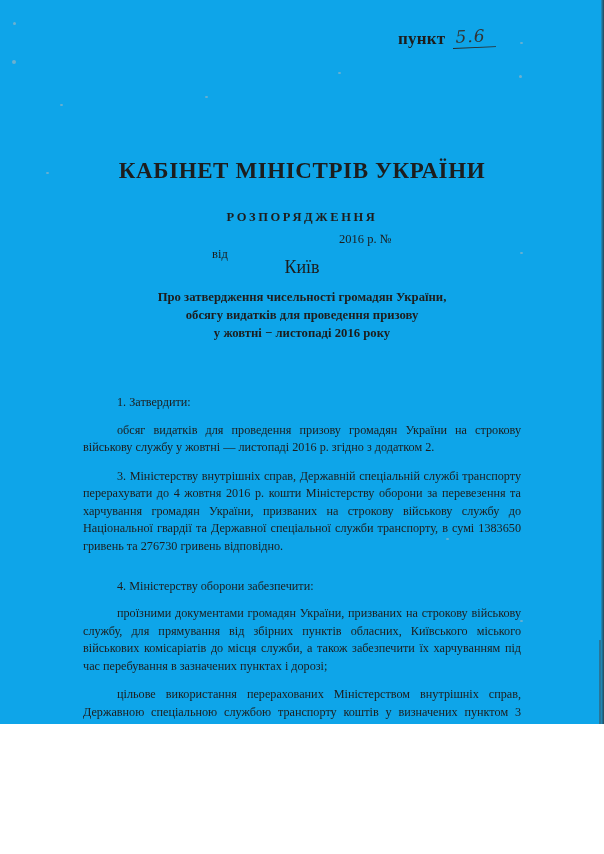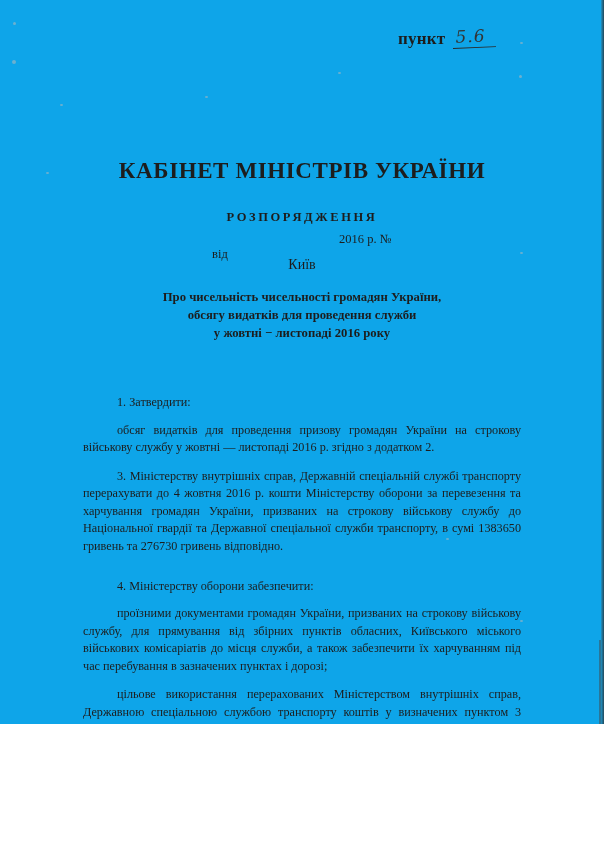--- a/index.html
+++ b/index.html
@@ -119,21 +119,21 @@
     left: 339px;
     top: 0;
     white-space: nowrap;
   }
   .city {
     position: absolute;
     top: 257px;
     left: 0;
     width: 604px;
     text-align: center;
-    font-size: 14px;
+    font-size: 18px;
   }
 
   
   .subject {
     position: absolute;
     top: 288px;
     left: 102px;
     width: 400px;
     text-align: center;
     font-size: 12.7px;
@@ -223,22 +223,22 @@
     <div class="doc-kind">РОЗПОРЯДЖЕННЯ</div>
   </div>
 
   <div class="dateline">
     <span class="from">від</span>
     <span class="year">2016 р. №</span>
   </div>
   <div class="city">Київ</div>
 
   <div class="subject">
-    <div>Про чисельність чисельності громадян України,</div>
-    <div>обсягу видатків для проведення служби</div>
+    <div>Про затвердження чисельності громадян України,</div>
+    <div>обсягу видатків для проведення призову</div>
     <div>у жовтні − листопаді 2016 року</div>
   </div>
 
   <div class="body">
     <p class="nojust tight">1. Затвердити:</p>
     <p>обсяг видатків для проведення призову громадян України на строкову військову службу у жовтні — листопаді 2016 р. згідно з додатком 2.</p>
     <p>3. Міністерству внутрішніх справ, Державній спеціальній службі транспорту перерахувати до 4 жовтня 2016 р. кошти Міністерству оборони за перевезення та харчування громадян України, призваних на строкову військову службу до Національної гвардії та Державної спеціальної служби транспорту, в сумі 1383650 гривень та 276730 гривень відповідно.</p>
     <p class="nojust tight">4. Міністерству оборони забезпечити:</p>
     <p>проїзними документами громадян України, призваних на строкову військову службу, для прямування від збірних пунктів обласних, Київського міського військових комісаріатів до місця служби, а також забезпечити їх харчуванням під час перебування в зазначених пунктах і дорозі;</p>
     <p>цільове використання перерахованих Міністерством внутрішніх справ, Державною спеціальною службою транспорту коштів у визначених пунктом 3 цього розпорядження обсягах.</p>

